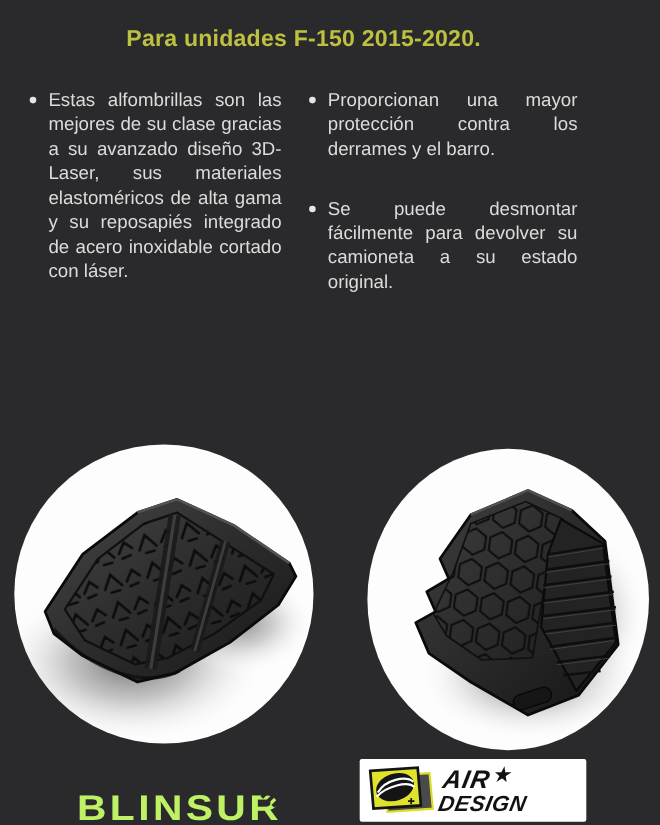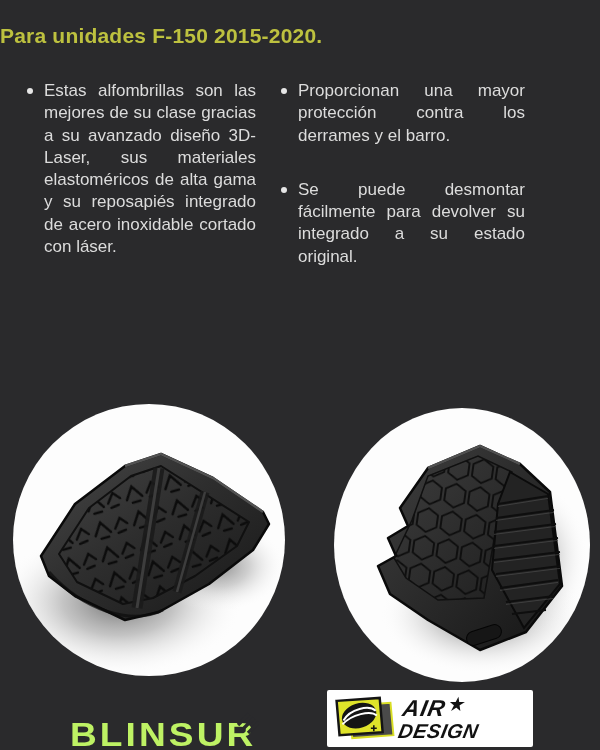--- a/index.html
+++ b/index.html
@@ -3,21 +3,21 @@
 <meta charset="utf-8">
 <style>
   html,body{margin:0;padding:0;background:#111;}
   .page{
     position:relative;width:600px;height:750px;overflow:hidden;
     background:#2a2a2c;
     font-family:"Liberation Sans",sans-serif;
   }
   .title{
     position:absolute;top:24px;left:0;width:552px;margin:0;
-    text-align:left;font-size:21px;font-weight:bold;
+    text-align:center;font-size:21px;font-weight:bold;
     color:#bdc13f;letter-spacing:.2px;
   }
   .cols{position:absolute;top:80px;left:0;width:536px;display:flex;}
   .col{box-sizing:border-box;width:300px;}
   .col-left{padding:0 13px 0 27px;}
   .col-right{padding:0 11px 0 12px;}
   .bullet{display:flex;align-items:flex-start;}
   .col-left .bullet{margin-bottom:42px;}
   .col-right .bullet{margin-bottom:32px;}
   .dot{
@@ -68,21 +68,21 @@
         <p>Estas alfombrillas son las mejores de su clase gracias a su avanzado diseño 3D-Laser, sus materiales elastoméricos de alta gama y su reposapiés integrado de acero inoxidable cortado con láser.</p>
       </div>
     </div>
     <div class="col col-right">
       <div class="bullet">
         <span class="dot"></span>
         <p>Proporcionan una mayor protección contra los derrames y el barro.</p>
       </div>
       <div class="bullet">
         <span class="dot"></span>
-        <p>Se puede desmontar fácilmente para devolver su integrado a su estado original.</p>
+        <p>Se puede desmontar fácilmente para devolver su camioneta a su estado original.</p>
       </div>
     </div>
   </div>
 
   <div class="circle circle-left">
     <svg viewBox="0 0 272 272">
       <defs>
         <radialGradient id="sh1" cx="50%" cy="50%" r="50%">
           <stop offset="0%" stop-color="#565656" stop-opacity="0.85"></stop>
           <stop offset="45%" stop-color="#8a8a8a" stop-opacity="0.5"></stop>

